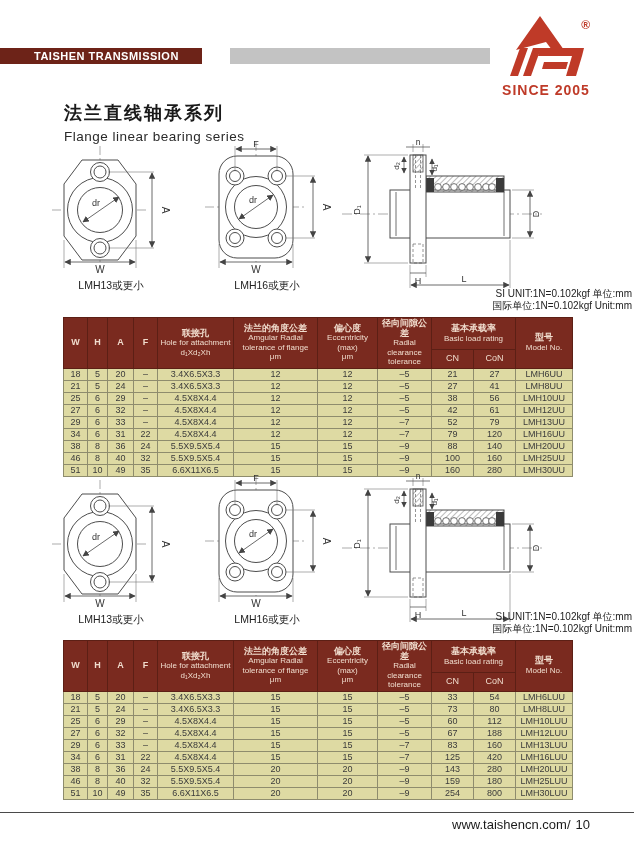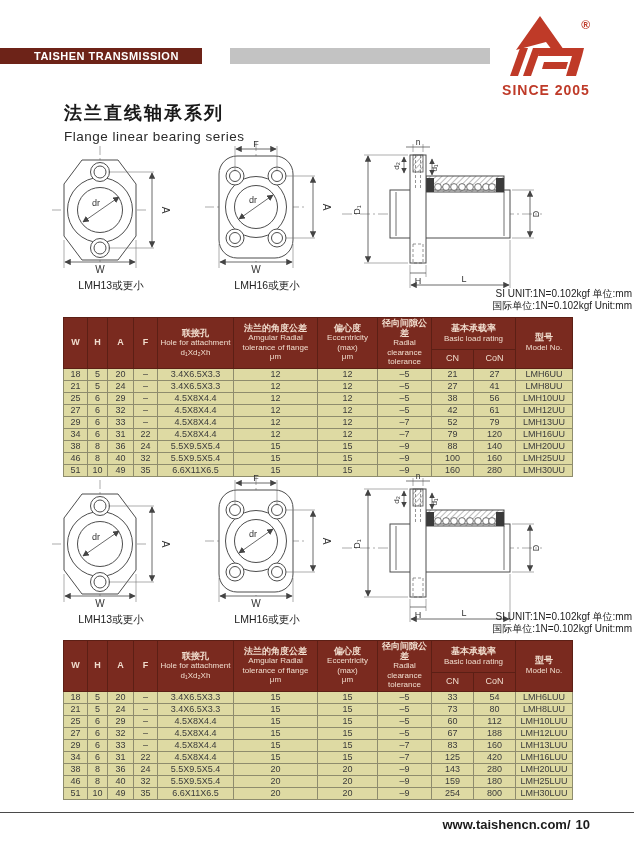--- a/index.html
+++ b/index.html
@@ -30,21 +30,21 @@
              font-size:9px;}
   table.spec th{background:#7a2a1f;color:#f0dccd;border:1px solid #5c1f15;font-weight:normal;
                 padding:1px 0;line-height:9.5px;vertical-align:middle;}
   table.spec th .cn{font-size:9px;font-weight:bold;}
   table.spec th .en{font-size:8px;}
   table.spec td{background:#dedaa3;border:1px solid #8e8c6d;color:#3b3b3b;text-align:center;
                 height:11px;padding:0;font-size:9px;}
   table.spec{border:1px solid #55533f;}
   
   .footer-line{position:absolute;left:0;top:812px;width:634px;height:1px;background:#4a4a4a;}
-  .footer-text{position:absolute;top:817px;right:44px;font-size:13px;font-weight:bold;color:#1b1b1b;}
+  .footer-text{position:absolute;top:817px;right:44px;font-size:13px;font-weight:normal;color:#1b1b1b;}
   .footer-text .pg{margin-left:5px;}
 </style>
 </head>
 <body>
 
 <div class="page">
 
   <svg width="0" height="0" style="position:absolute" aria-hidden="true">
     <defs>
       <marker id="arw" viewBox="0 0 10 10" refX="9" refY="5" markerWidth="8" markerHeight="8" orient="auto-start-reverse">

